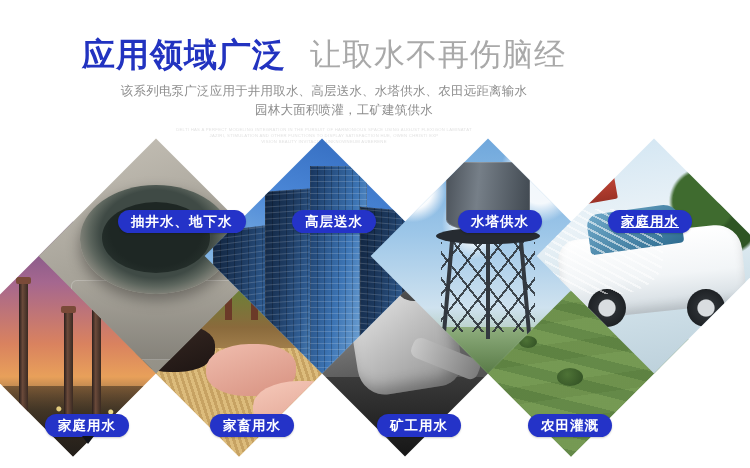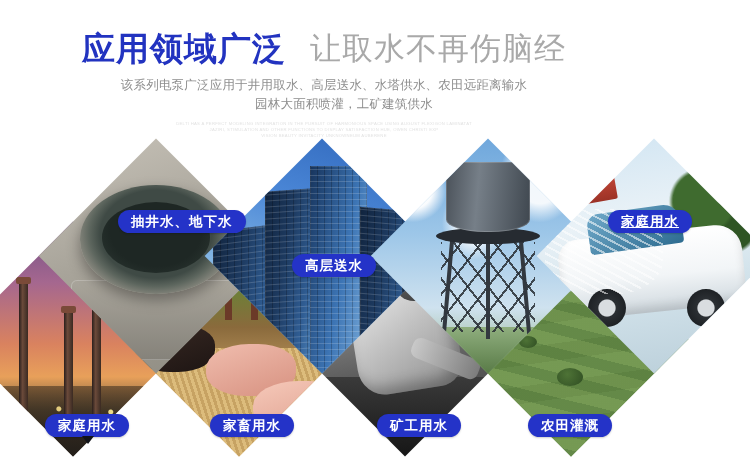--- a/index.html
+++ b/index.html
@@ -12,21 +12,21 @@
     height: 468px;
     position: relative;
     overflow: hidden;
     font-family: "Liberation Sans", "DejaVu Sans", sans-serif;
   }
 
   
   .header {
     position: absolute;
     left: 0;
-    top: 10px;
+    top: 16px;
     width: 648px;
     text-align: center;
   }
   .headline-row {
     margin-top: 22px;
     line-height: 1;
     white-space: nowrap;
   }
   .headline-main {
     display: inline-block;
@@ -584,21 +584,22 @@
       <div class="roof"></div>
       <div class="car"></div>
       <div class="windshield"></div>
       <div class="wheel w1"></div>
       <div class="wheel w2"></div>
       <div class="spray"></div>
     </div>
   </div>
 
   <div class="pill" style="left:118px; top:20px;">抽井水、地下水</div>
-  <div class="pill" style="left:292px; top:20px;margin-top:44px;">高层送水</div>
+  <div class="pill" style="left:292px; top:20px;">高层送水</div>
+  <div class="pill" style="left:458px; top:20px;">水塔供水</div>
   <div class="pill" style="left:608px; top:20px;text-decoration:underline;">家庭用水</div>
 
   <div class="pill pointer" style="left:45px; top:224px;">家庭用水</div>
   <div class="pill" style="left:210px; top:224px;">家畜用水</div>
   <div class="pill" style="left:377px; top:224px;">矿工用水</div>
   <div class="pill" style="left:528px; top:224px;">农田灌溉</div>
 
 </div>
 
 </body></html>

